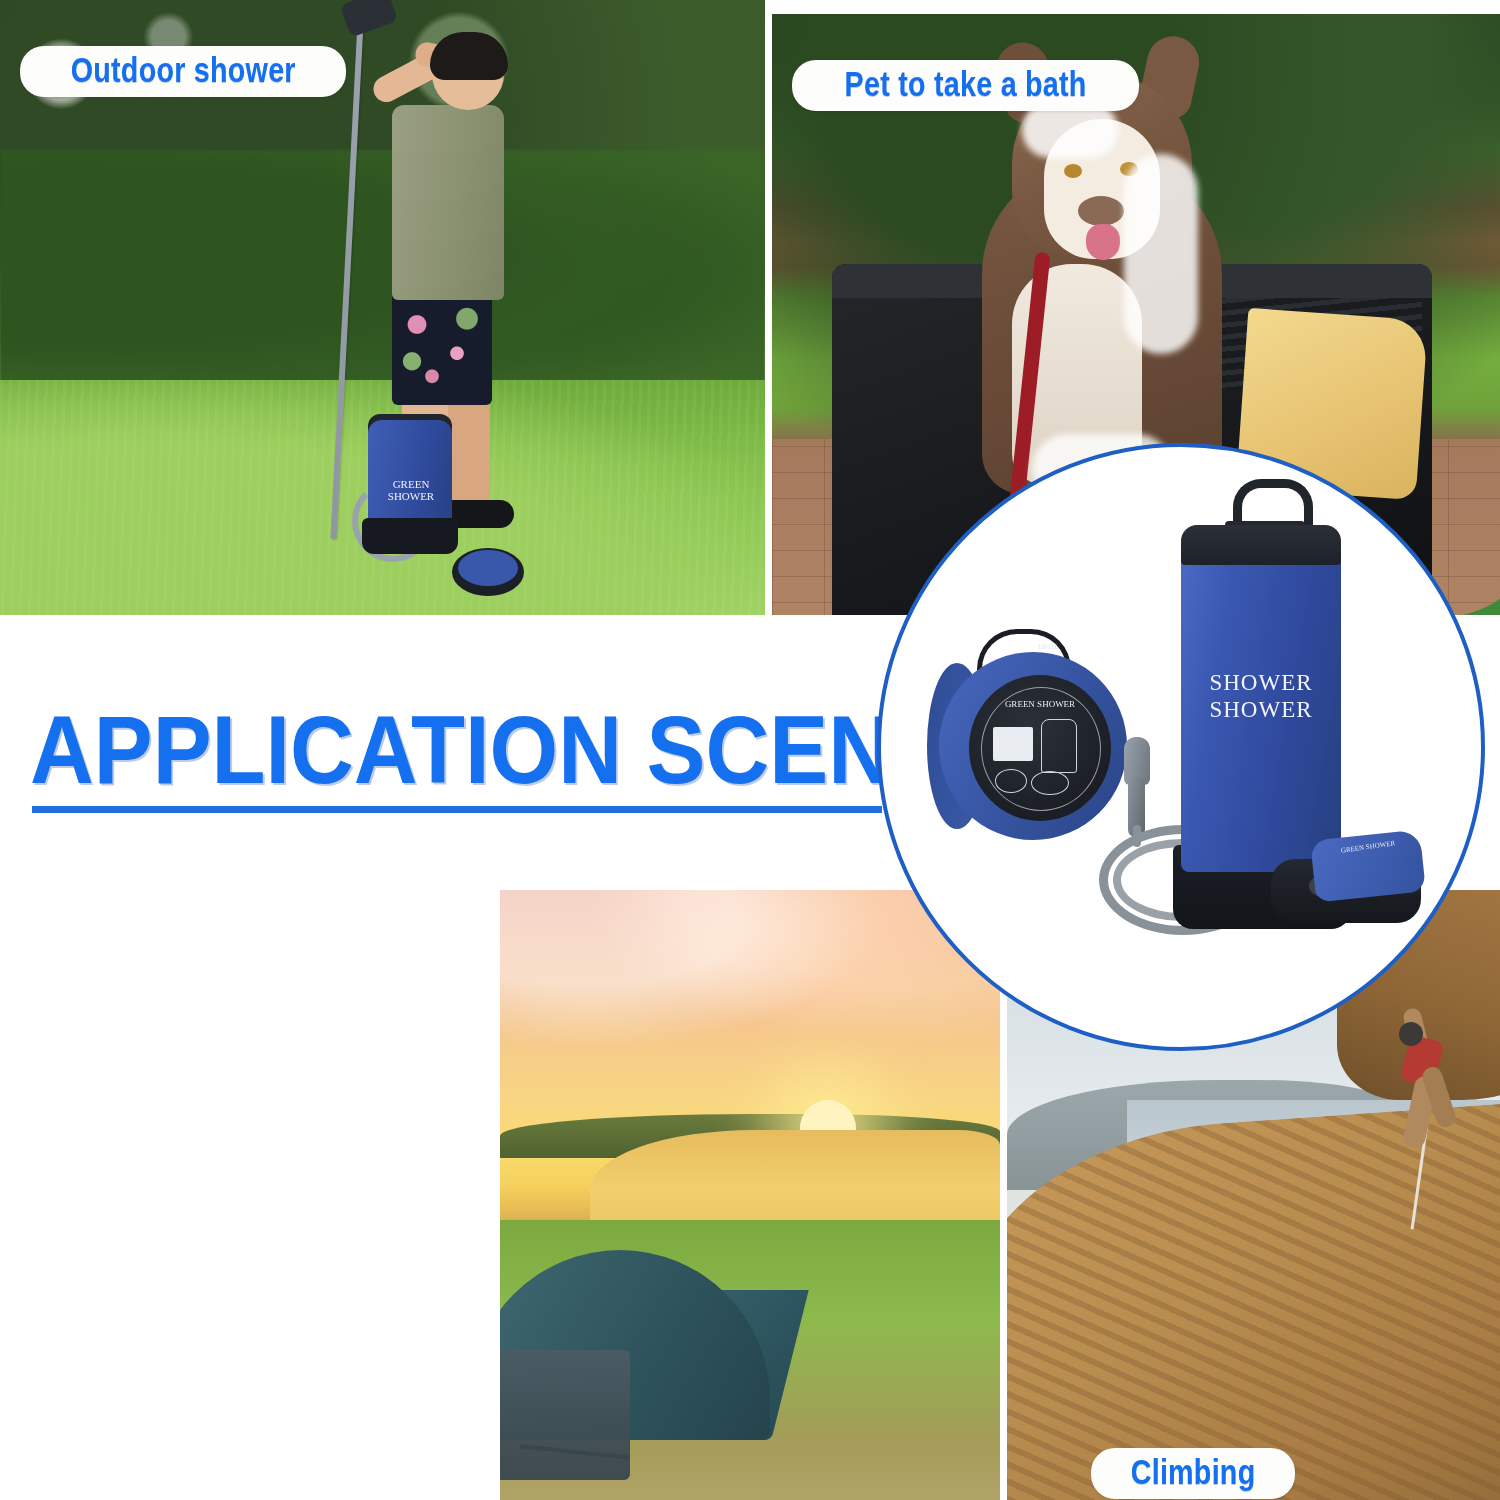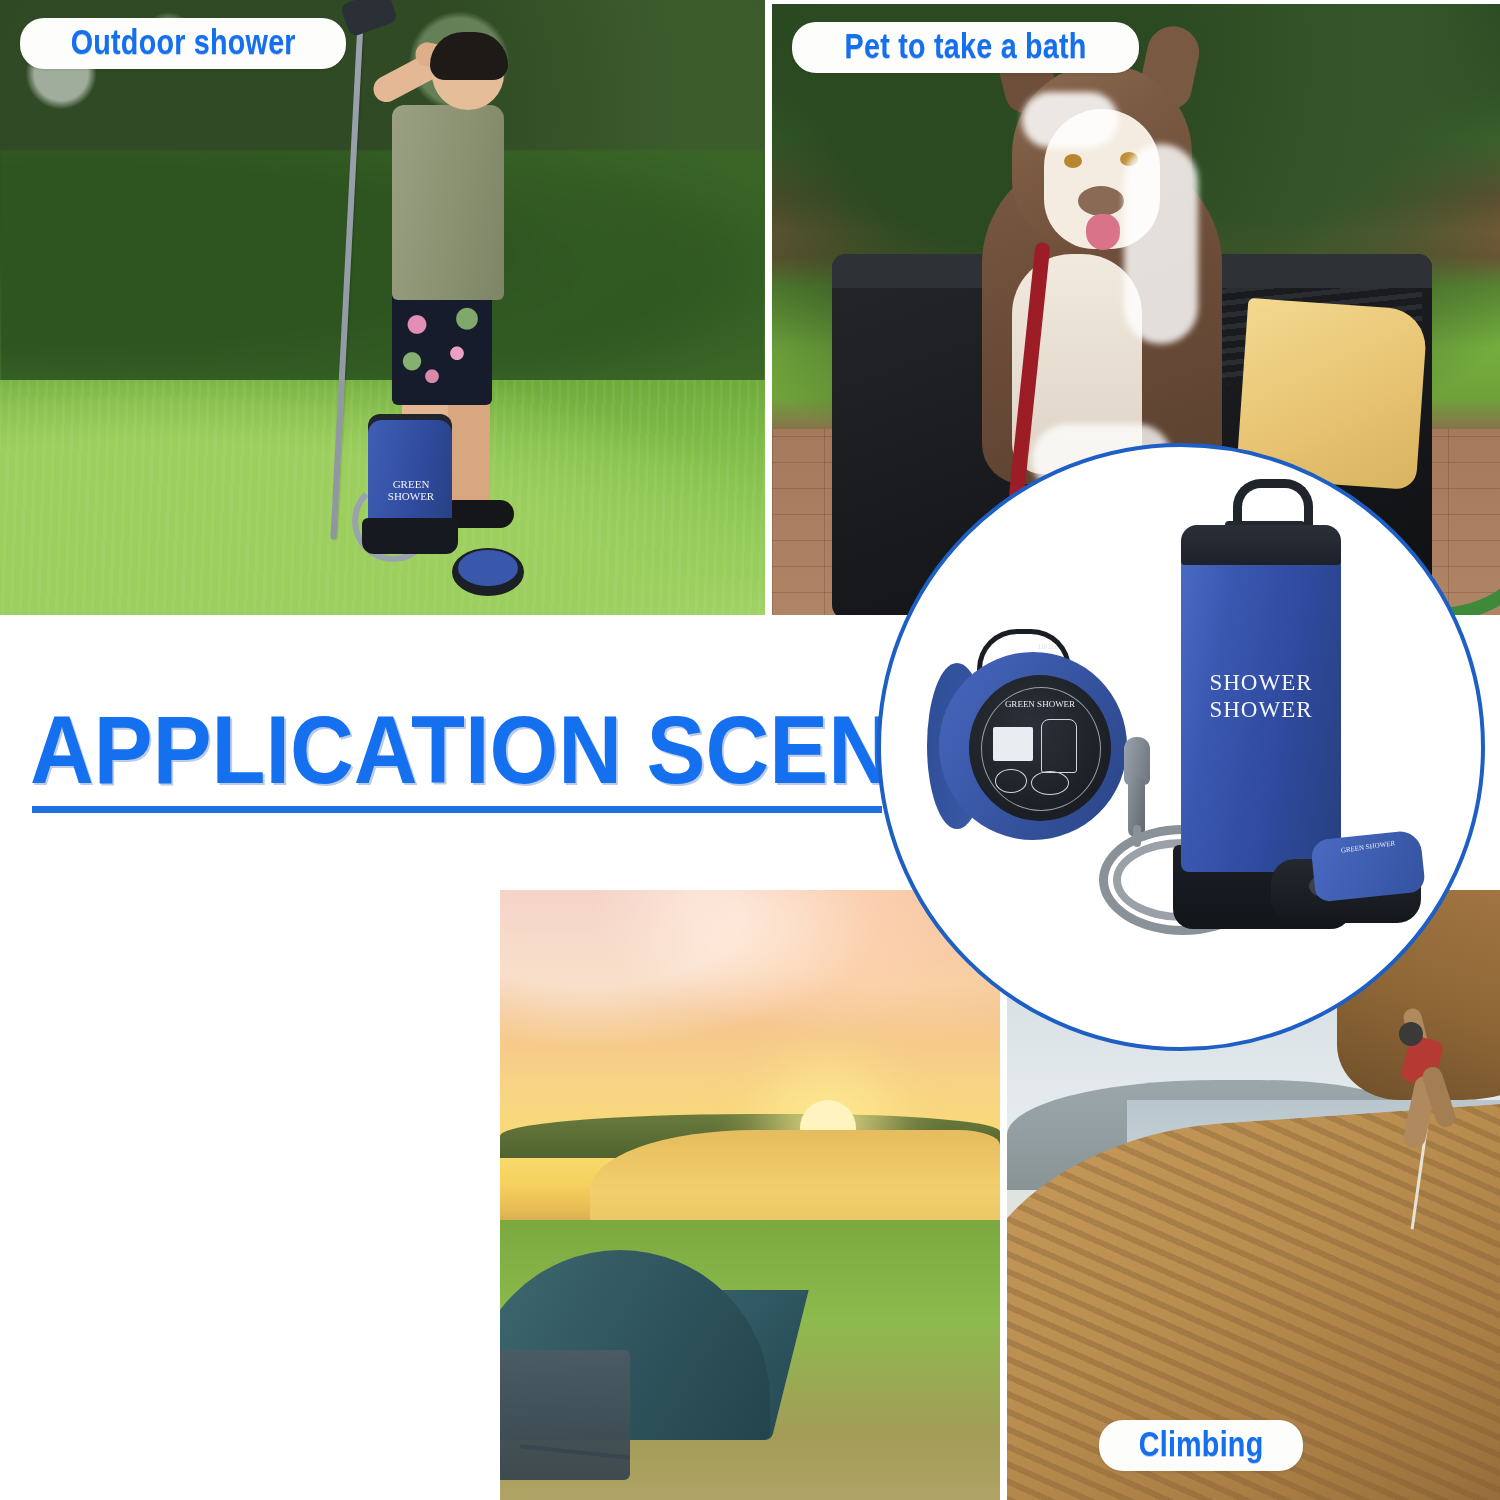--- a/index.html
+++ b/index.html
@@ -9,20 +9,21 @@
 
   
   .panel{position:absolute;overflow:hidden;background:#dfe4e0;}
 
   
   .pill{
     position:absolute;background:#fdfdfb;border-radius:24px;
     display:flex;align-items:center;justify-content:center;
     padding:6px 26px 10px 26px;z-index:40;
     box-shadow:0 1px 3px rgba(0,0,0,.10);
+    margin-top:28px;
   }
   .pill span{
     color:#1570EF;font-weight:700;font-size:35px;line-height:1;
     font-family:"Liberation Sans",sans-serif;
     transform:scaleX(.82);transform-origin:center;white-space:nowrap;
     letter-spacing:.3px;
     text-shadow:0 1px 0 rgba(10,60,150,.25);
   }
 
   
@@ -93,21 +94,21 @@
   #p-shower .showerhead{position:absolute;left:344px;top:-4px;width:50px;height:34px;background:#2b3036;border-radius:8px;transform:rotate(-20deg);}
   #p-shower .bag{position:absolute;left:368px;top:420px;width:84px;height:130px;border-radius:14px 14px 6px 6px;
     background:linear-gradient(100deg,#3f5fb5,#2f4a9c 60%,#27407f);}
   #p-shower .bag-top{position:absolute;left:368px;top:414px;width:84px;height:22px;border-radius:12px 12px 0 0;background:#20252e;}
   #p-shower .bag-base{position:absolute;left:362px;top:518px;width:96px;height:36px;border-radius:6px 6px 12px 12px;background:#161a20;}
   #p-shower .bag-txt{position:absolute;left:372px;top:478px;width:78px;text-align:center;color:#eef2ff;font-size:11px;line-height:12px;font-family:"Liberation Serif",serif;}
   #p-shower .pump{position:absolute;left:452px;top:548px;width:72px;height:48px;border-radius:50%;background:#1b1f26;}
   #p-shower .pump-b{position:absolute;left:458px;top:550px;width:60px;height:36px;border-radius:50%;background:#3a58ab;}
 
   
-  #p-dog{left:772px;top:4px;width:728px;height:615px;}
+  #p-dog{left:772px;top:14px;width:728px;height:615px;}
   #p-dog .bg{position:absolute;inset:0;
     background:
       radial-gradient(ellipse at 30% 8%,#2c4a22 0 24%,transparent 52%),
       radial-gradient(ellipse at 68% 5%,#35562a 0 22%,transparent 50%),
       linear-gradient(#21401c 0%,#2c4e22 14%,#3e6a2c 22%,#6f4a33 31%,#8a5b3c 37%,#7a5437 41%,#5e8f33 46%,#74ad3e 56%,#6fa23a 64%,#8b6a4e 70%,#9c7a5c 76%,#a98a68 84%,#b79a78 100%);}
   #p-dog .bricks{position:absolute;left:0;bottom:0;width:100%;height:190px;
     background:
       repeating-linear-gradient(0deg,rgba(90,50,35,.25) 0 1px,transparent 1px 26px),
       repeating-linear-gradient(90deg,rgba(90,50,35,.25) 0 1px,transparent 1px 52px),
       linear-gradient(#a5795c,#b08566);}
@@ -345,21 +346,21 @@
     <div class="sea"></div>
     <div class="cliff"></div>
     <div class="over"></div>
     <div class="rope"></div>
     <div class="climber-a"></div>
     <div class="climber-t"></div>
     <div class="climber-l"></div>
     <div class="climber-l2"></div>
     <div class="climber-h"></div>
 
-    <div class="pill" style="left:92px;top:530px;justify-content:flex-end;">
+    <div class="pill" style="left:84px;top:530px;justify-content:flex-end;">
       <span>Climbing</span>
     </div>
   </div>
 
   <div id="inset">
 
     <div class="ins" id="case-hand"></div>
     <div class="ins" id="case-side"></div>
     <div class="ins" id="case-out"></div>
     <div class="ins" id="case-face"></div>

